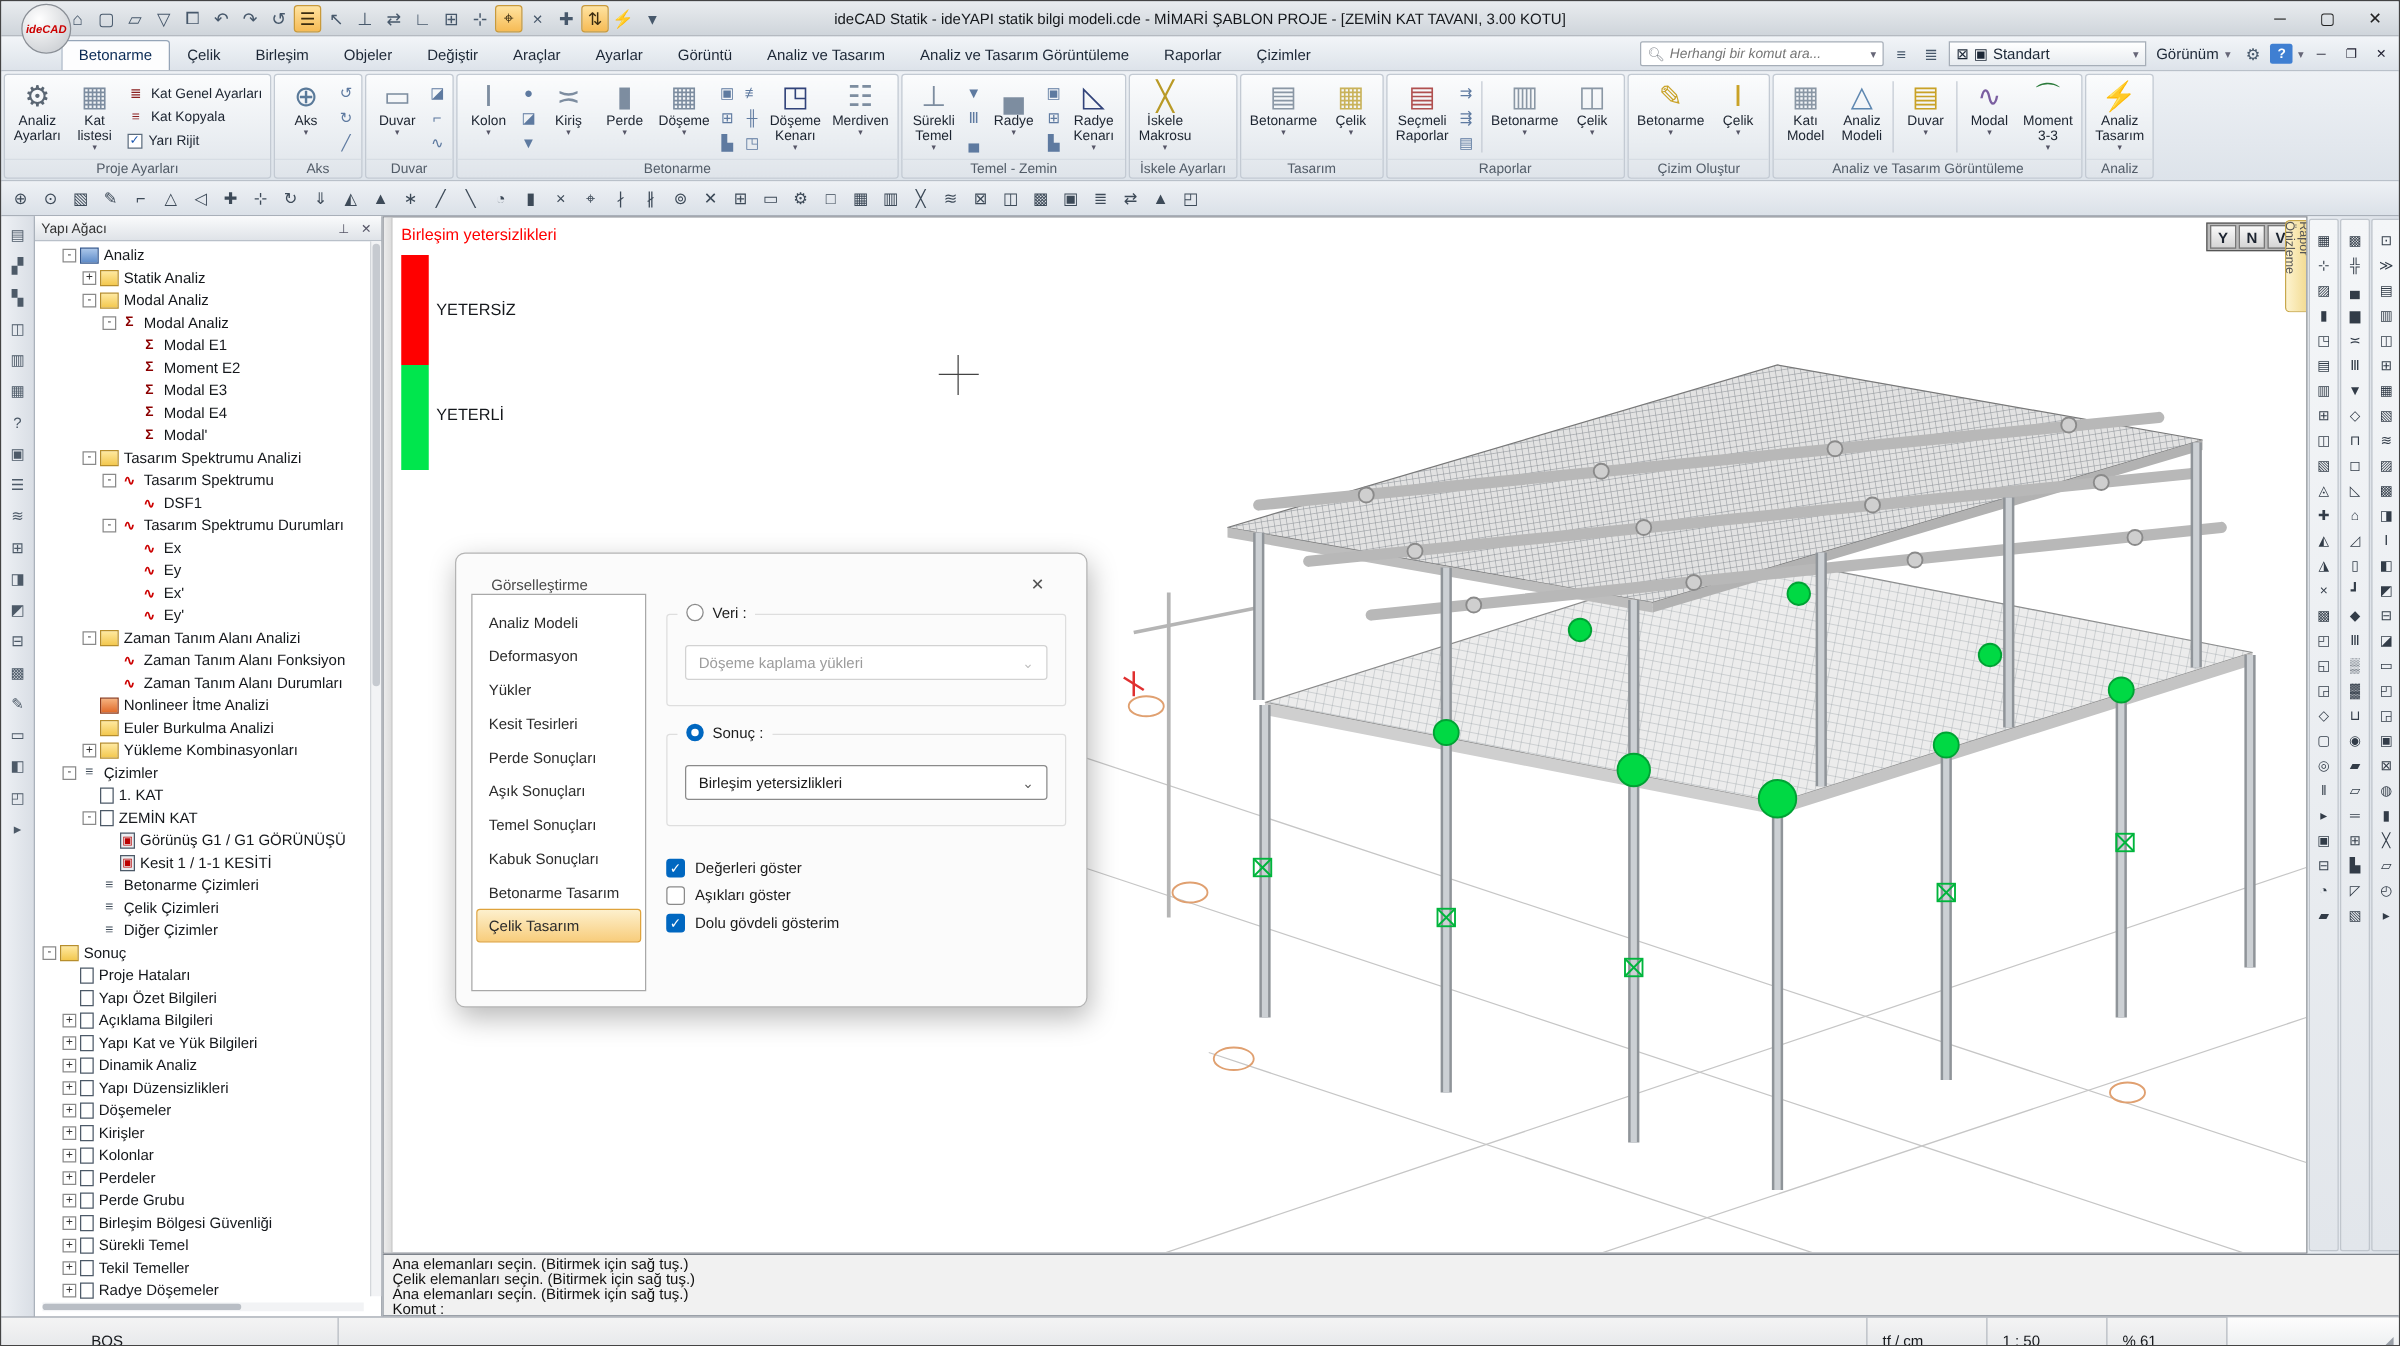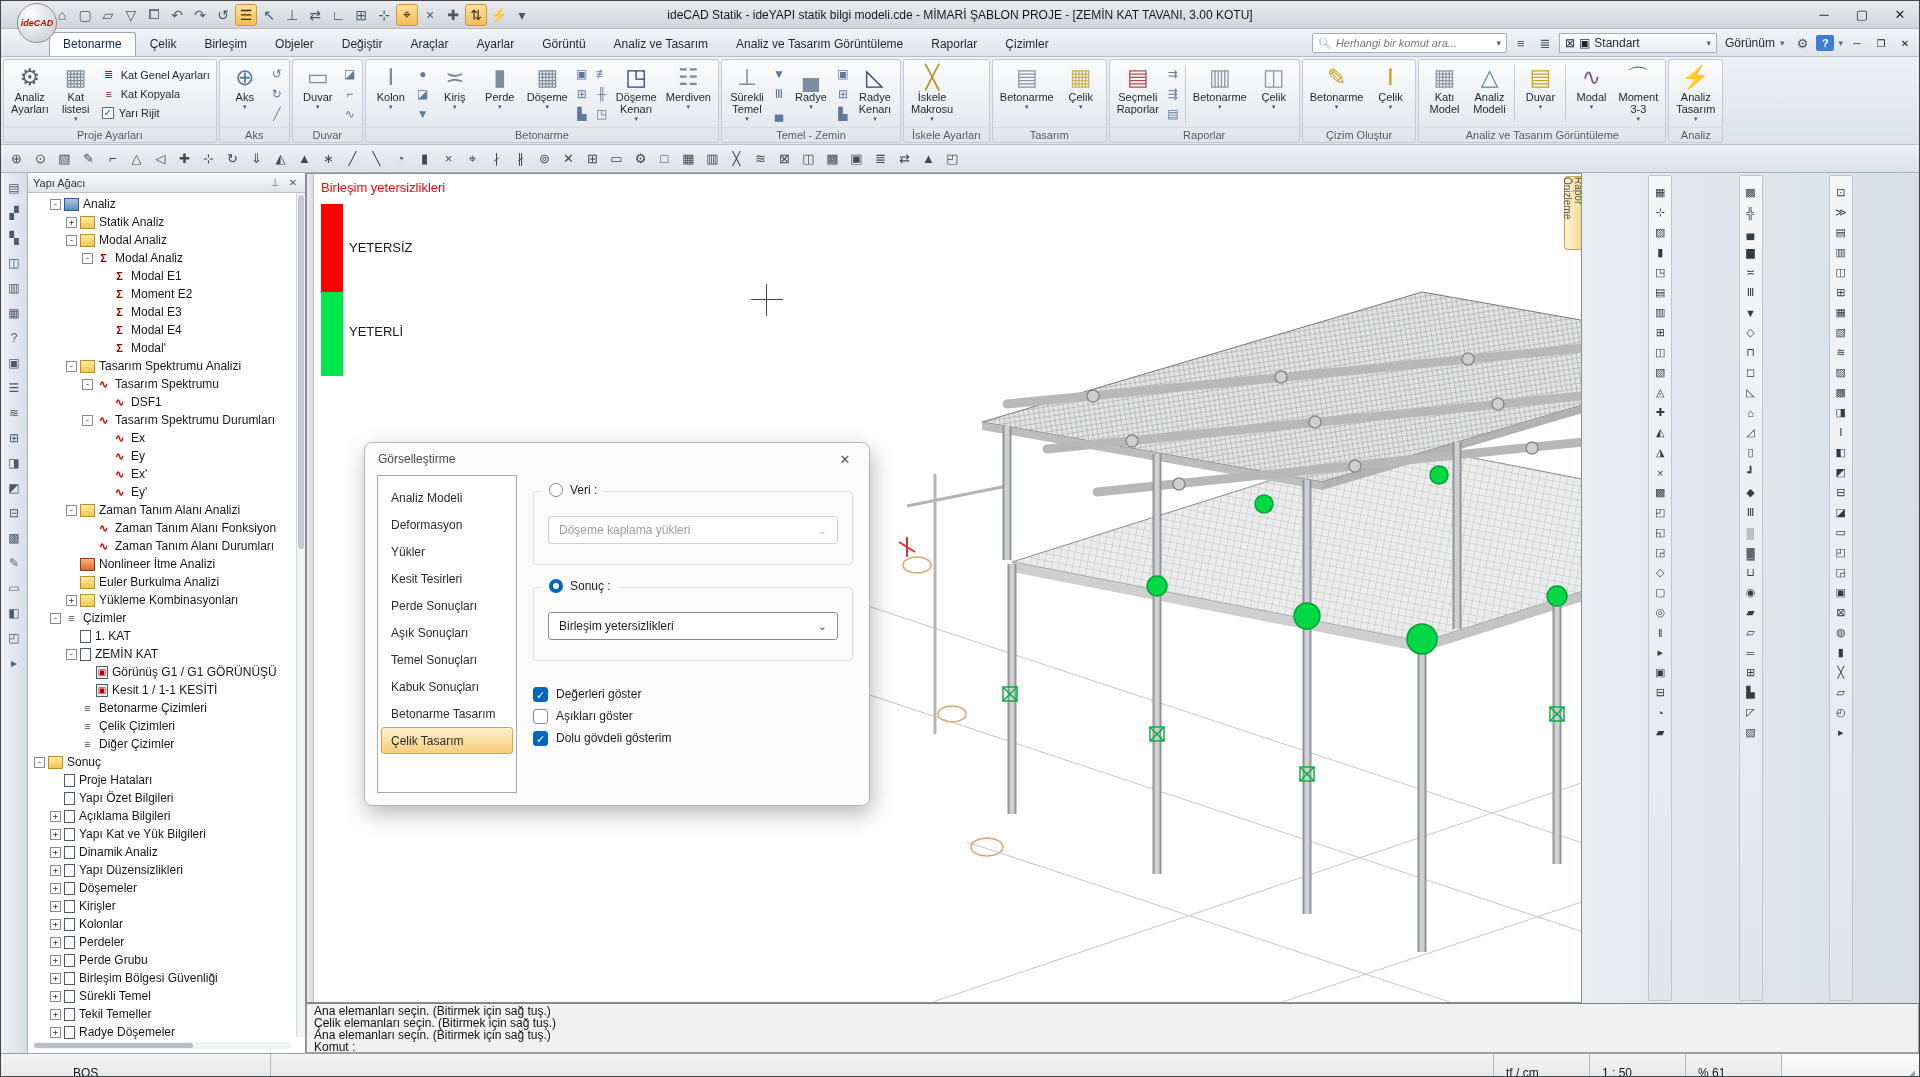--- a/index.html
+++ b/index.html
@@ -71,36 +71,36 @@
 .ti-layers{color:#3d4a58}
 .ti-view{color:#b00;border:1px solid #4d5a68;background:#eceff2;width:12px;font-size:9px}
 .ti-func{color:#c00;font-weight:bold}
 .tlb{color:#15181c}
 #tree-vscroll{position:absolute;right:0;top:20px;bottom:16px;width:9px;background:#f2f3f5;border-left:1px solid #d4d7db}
 #tree-vthumb{position:absolute;left:1px;right:1px;top:2px;height:42%;background:#c6cad0;border-radius:3px}
 #tree-hscroll{position:absolute;bottom:4px;left:6px;right:14px;height:7px;background:#f2f3f5}
 #tree-hthumb{position:absolute;left:0;top:1px;height:5px;width:62%;background:#b9bec5;border-radius:3px}
 #centerwrap{flex:1;display:flex;flex-direction:column}
 #viewrow{display:flex;height:830px}
-#viewport{width:1276px;position:relative;background:#fff;border:1px solid #8a8f96;overflow:hidden;flex:none}
+#viewport{width:1540px;position:relative;background:#fff;border:1px solid #8a8f96;overflow:hidden;flex:none}
 .splitter{position:absolute;left:0;top:0;bottom:0;width:7px;background:linear-gradient(90deg,#ececec,#dcdcdc);border-right:1px solid #c2c2c2}
 #righttools{flex:1;background:linear-gradient(90deg,#e9edf2,#d9dee5);display:flex;justify-content:space-evenly;padding:2px 1px;gap:1px}
 .rcol{width:24px;background:linear-gradient(#f4f6f8,#e2e6eb);border:1px solid #c0c6cd;border-radius:2px;display:flex;flex-direction:column;align-items:center;padding-top:8px;gap:3px;overflow:hidden}
 .rti{width:18px;height:17px;font-size:11px;color:#323c48;display:flex;align-items:center;justify-content:center;flex:none}
 
 .vp-title{position:absolute;left:14px;top:6px;color:#f00;font-size:13px}
 .lg-bar{position:absolute;left:14px;width:22px}
 .lg-lab{position:absolute;left:42px;font-size:13px;color:#15181c}
 #corner-btns{position:absolute;left:1458px;top:4px;display:flex;border:1px solid #555;background:#bbb;padding:1px}
 .ynv{width:21px;height:19px;border:1px solid #777;background:linear-gradient(#fafafa,#d4d4d4);font-size:12px;display:flex;align-items:center;justify-content:center;margin:0 1px;color:#1c2430;font-weight:bold}
 #side-tab{position:absolute;right:0;top:2px;width:17px;height:74px;background:linear-gradient(90deg,#fdf3cf,#f3dc94);border:1px solid #c8a84b;border-right:none;border-radius:4px 0 0 4px;writing-mode:vertical-rl;font-size:10px;color:#555;display:flex;align-items:center;justify-content:center}
 .ch{position:absolute;background:#444}
 
 #dialog{position:absolute;left:57px;top:268px;width:506px;height:364px;background:#fbfbfb;border:1px solid #b4b4b4;border-radius:8px;box-shadow:2px 8px 22px rgba(0,0,0,.28);display:flex;flex-direction:column}
-.dlg-title{height:32px;display:flex;align-items:center;padding:0 13px;font-size:12px;color:#4a4a4a;flex:none}
+.dlg-title{height:32px;display:flex;align-items:flex-end;padding:0 28px;font-size:12px;color:#4a4a4a;flex:none}
 .dlg-close{margin-left:auto;font-size:13px;color:#555;width:22px;text-align:center}
 .dlg-body{flex:1;display:flex;padding:0 12px 12px}
 #dlg-list{width:140px;background:#fff;border:1px solid #a8a8a8;padding:8px 0;overflow:hidden;flex:none}
 .ditem{height:27px;display:flex;align-items:center;padding:0 9px;font-size:12px;color:#2c2c2c;margin:0 3px;border:1px solid transparent;border-radius:3px;white-space:nowrap}
 .ditem.sel{background:linear-gradient(#fdf0cd,#f8cd7c);border-color:#dfa33c}
 .dlg-right{flex:1;padding:16px 4px 0 16px}
 .grp{border:1px solid #dedede;border-radius:3px;padding:24px 14px 20px;position:relative;margin-bottom:22px}
 .grp-head{position:absolute;top:-9px;left:8px;background:#fbfbfb;padding:0 7px;display:flex;align-items:center;gap:7px;font-size:12px;color:#1c1c1c}
 .radio{width:14px;height:14px;border:1px solid #8a8a8a;border-radius:50%;background:#fff;flex:none}
 .radio.on{border:4.5px solid #0067c0}

